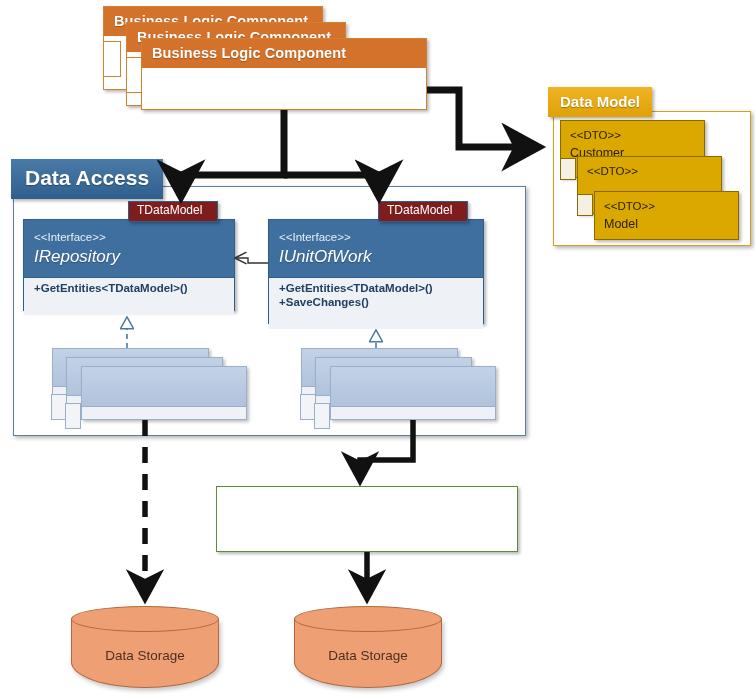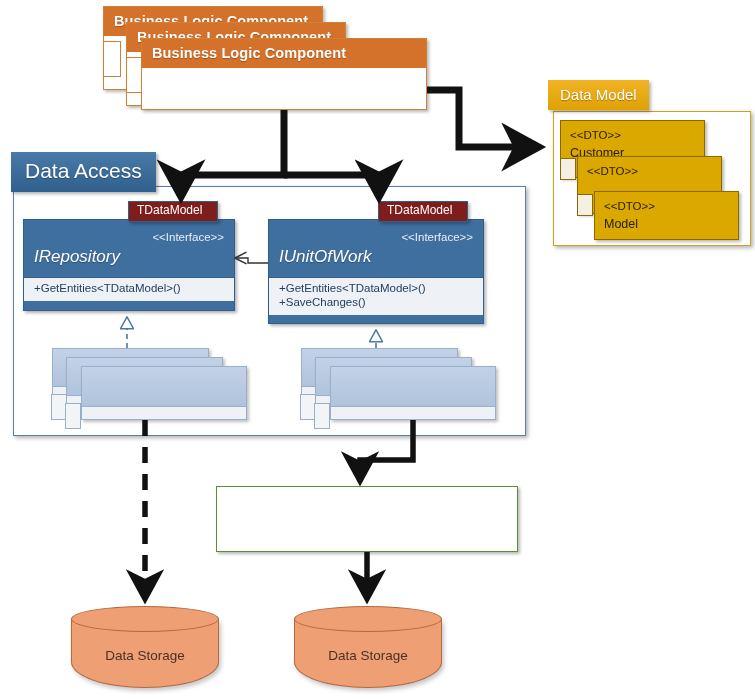--- a/index.html
+++ b/index.html
@@ -63,25 +63,26 @@
     background: #ffffff;
     box-shadow: 2px 2px 4px rgba(0,0,0,0.3);
     box-sizing: border-box;
   }
   .frame.blue  { border: 1px solid #5b7ea3; }
   .frame.gold  { border: 1px solid #d4a017; }
 
   .tab {
     position: absolute;
     color: #ffffff;
-    font-weight: normal;
+    font-weight: bold;
     white-space: nowrap;
     text-shadow: 0 1px 1px rgba(0,0,0,.3);
     box-sizing: border-box;
     box-shadow: 2px 2px 3px rgba(0,0,0,0.3);
+    margin-top: 7px;
   }
   .tab.blue {
     background: linear-gradient(to bottom,#4a7ba8,#2f5f8c);
     font-size: 21px;
     padding: 7px 14px 9px 14px;
   }
   .tab.gold {
     background: linear-gradient(to bottom,#f0b323,#e0a106);
     font-size: 15px;
     padding: 6px 12px 7px 12px;
@@ -93,34 +94,34 @@
     background: #3f6f9f;
     box-shadow: 2px 2px 3px rgba(0,0,0,0.3);
     box-sizing: border-box;
   }
   .iface .ihead { padding: 10px 10px 9px 10px; }
   .iface .stereo {
     color: #e8eef5;
     font-size: 11.5px;
     line-height: 15px;
     white-space: nowrap;
-    text-align: right;
   }
   .iface .iname {
     color: #ffffff;
     font-size: 17px;
     line-height: 23px;
     white-space: nowrap;
     text-shadow: 0 1px 1px rgba(0,0,0,.3);
     font-style: italic;
   }
   .iface .ops {
     background: #eef1f5;
     border-top: 1px solid #2e5f8a;
-    padding: 3px 8px 6px 10px;
+    padding: 3px 8px 20px 10px;
+    font-weight: bold;
   }
   .iface .ops div {
     color: #1f3f63;
     font-size: 11.5px;
     line-height: 14px;
     white-space: nowrap;
   }
   .tparam {
     position: absolute;
     background: #7f1d1d;

